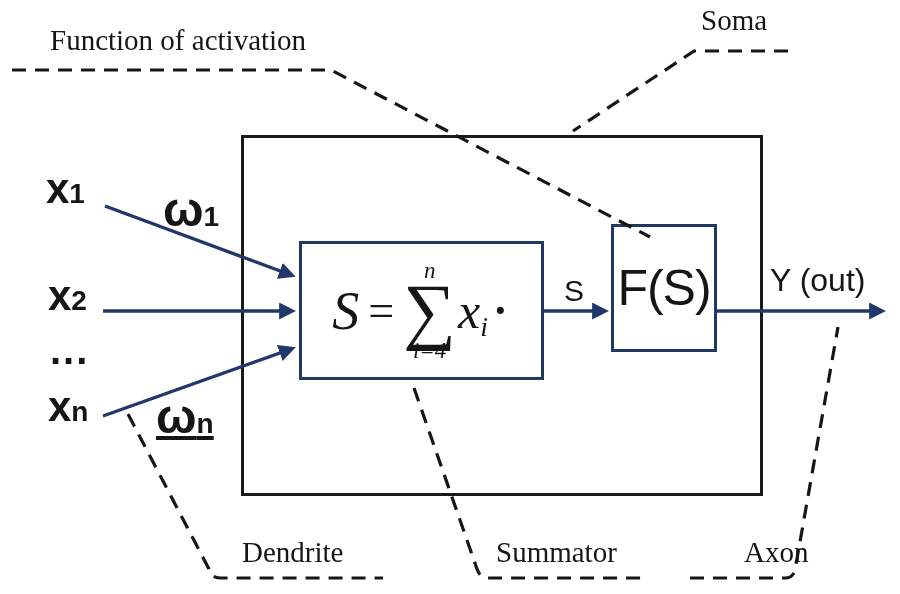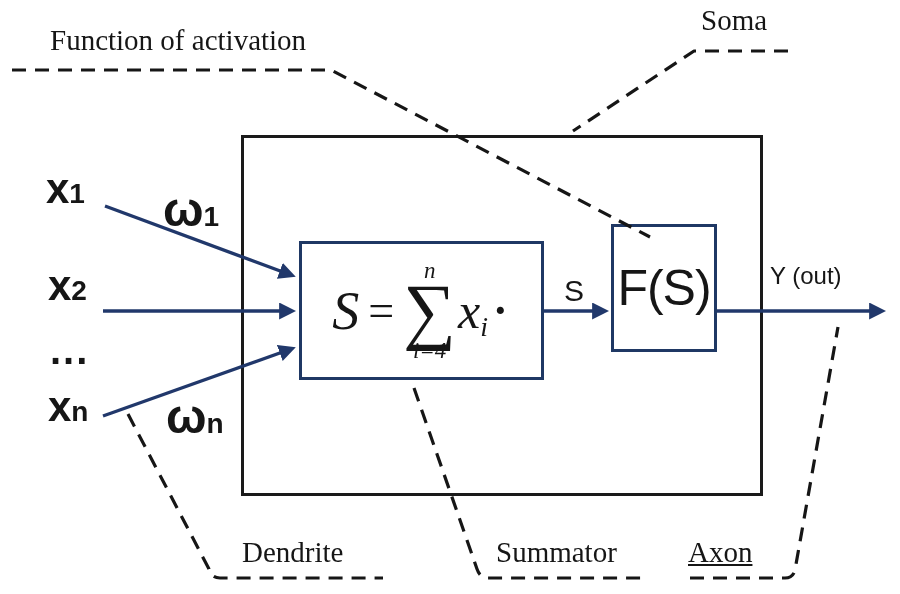--- a/index.html
+++ b/index.html
@@ -37,21 +37,21 @@
   .f-s   { font-style:italic; font-size:54px; }
   .f-eq  { font-size:46px; margin:0 7px; }
   .f-stack { display:flex; flex-direction:column; align-items:center; }
   .f-upper,.f-lower { font-style:italic; font-size:23px; line-height:1; }
   .f-sigma { font-size:74px; line-height:0.78; }
   .f-var { font-style:italic; font-size:50px; }
   .f-sub { font-style:italic; font-size:28px; position:relative; top:8px; }
   .f-dot { font-size:44px; font-weight:700; margin:0 3px; }
 
   .sig-label { font-size:30px; }
-  .out-label { font-size:24px; }
+  .out-label { font-size:32px; }
 </style>
 </head>
 <body>
 
 <div class="canvas">
 
   <div class="box outer-rect" style="left:241px; top:135px; width:522px; height:361px;"></div>
 
   <div class="box navy-box" style="left:299px; top:241px; width:245px; height:139px;">
     <div class="formula">
@@ -90,36 +90,36 @@
     <path d="M788 51 L694 51 L573 131" fill="none" stroke="#161616" stroke-width="3.2" stroke-dasharray="14 9" stroke-linejoin="round"></path>
     <path d="M128 414 L209 569 Q211 578 220 578 L383 578" fill="none" stroke="#161616" stroke-width="3.2" stroke-dasharray="14 9" stroke-linejoin="round"></path>
     <path d="M414 388 L477 569 Q480 578 488 578 L648 578" fill="none" stroke="#161616" stroke-width="3.2" stroke-dasharray="14 9" stroke-linejoin="round"></path>
     <path d="M690 578 L785 578 Q793 578 795 570 L838 327" fill="none" stroke="#161616" stroke-width="3.2" stroke-dasharray="14 9" stroke-linejoin="round"></path>
   </svg>
 
   <div class="serif-label" style="left:26px; top:26px;margin-left:24px;">Function of activation</div>
   <div class="serif-label" style="left:701px; top:6px;">Soma</div>
   <div class="serif-label" style="left:242px; top:538px;">Dendrite</div>
   <div class="serif-label" style="left:496px; top:538px;">Summator</div>
-  <div class="serif-label" style="left:688px; top:538px;text-decoration:underline;">Axon</div>
+  <div class="serif-label" style="left:744px; top:538px;">Axon</div>
 
   <div class="in-label" style="left:46px; top:168px;">
     <span>x</span><span class="sub">1</span>
   </div>
-  <div class="in-label" style="left:48px; top:265px;">
+  <div class="in-label" style="left:48px; top:275px;">
     <span>x</span><span class="sub">2</span>
   </div>
   <div class="dots" style="left:50px; top:330px;">...</div>
   <div class="in-label" style="left:48px; top:386px;text-align:center;">
     <span>x</span><span class="sub">n</span>
   </div>
 
   <div class="w-label" style="left:163px; top:186px;">
     <span>ω</span><span class="sub">1</span>
   </div>
-  <div class="w-label" style="left:166px; top:393px;">
+  <div class="w-label" style="left:156px; top:393px;text-decoration:underline;">
     <span>ω</span><span class="sub">n</span>
   </div>
 
   <div class="sans-label sig-label" style="left:564px; top:276px;">S</div>
   <div class="sans-label out-label" style="left:770px; top:264px;">Y (out)</div>
 
 </div>
 
 </body></html>

